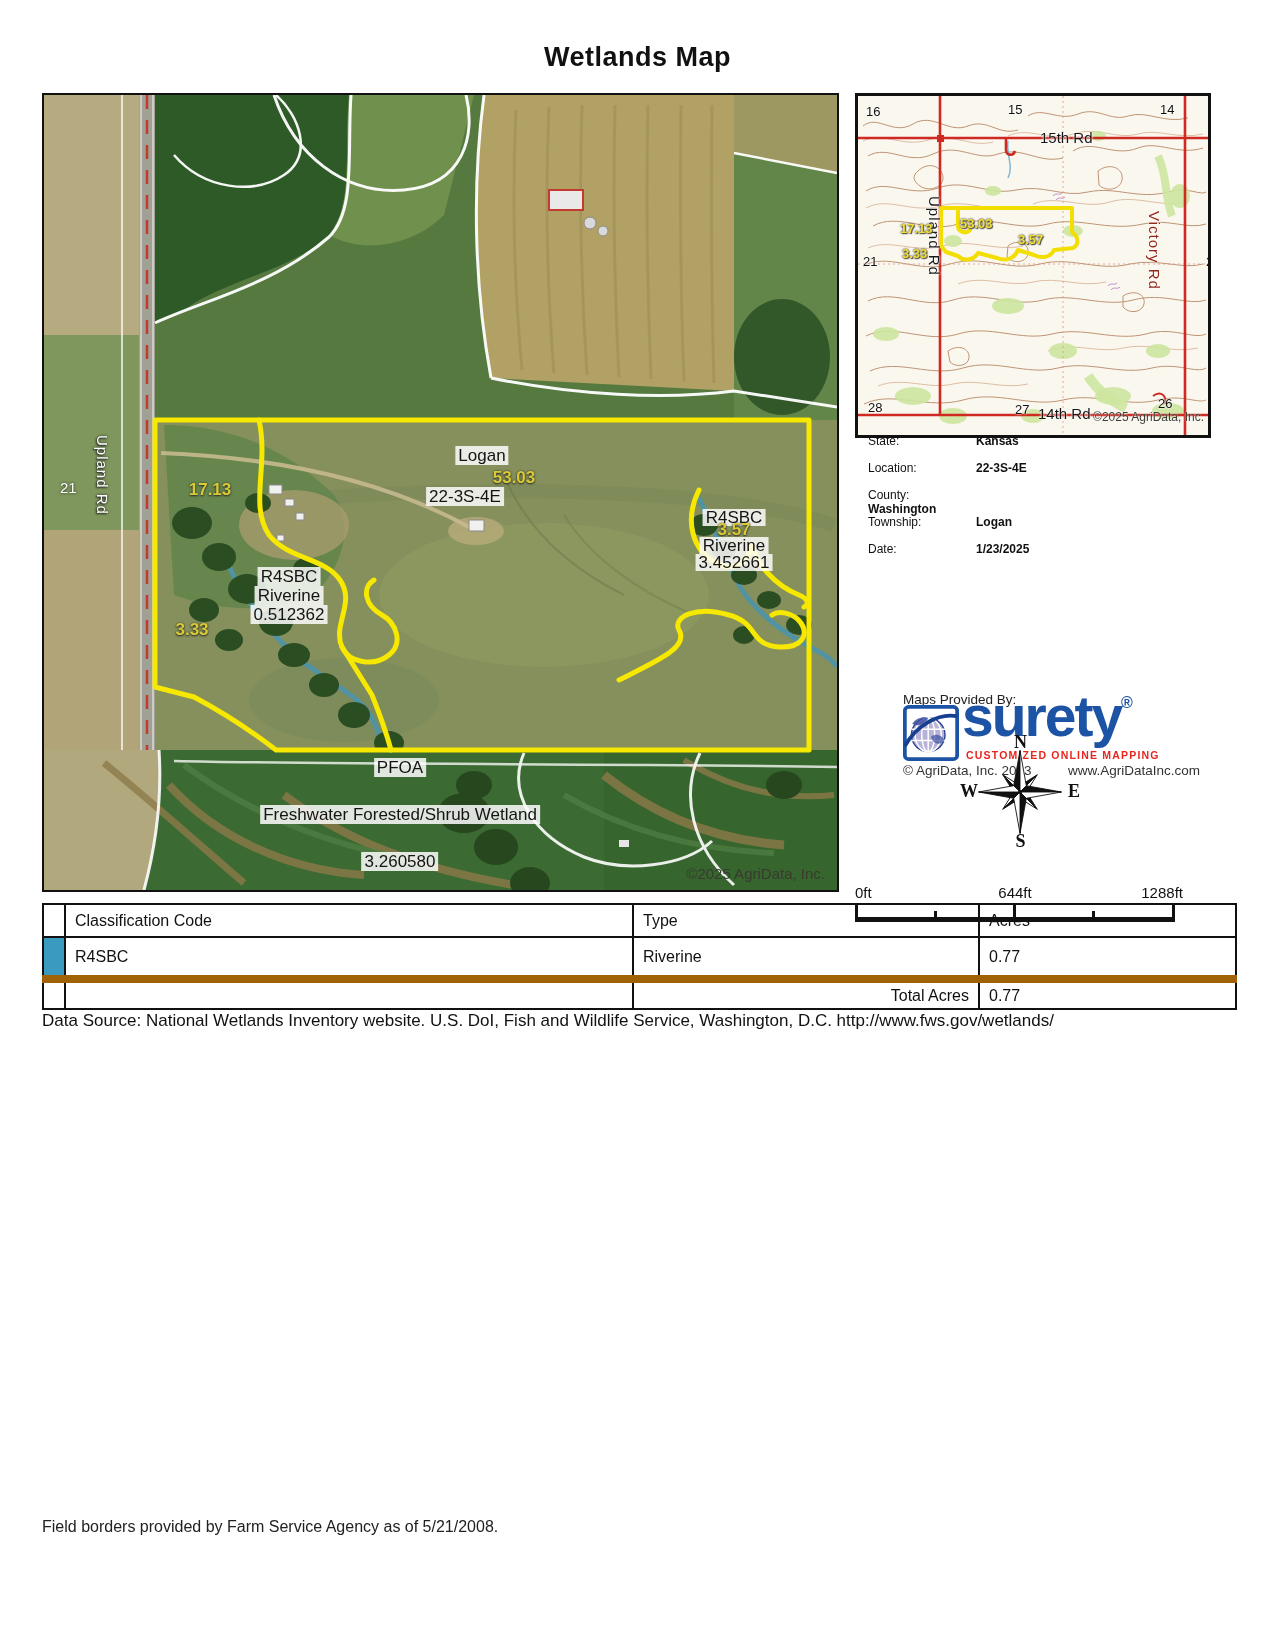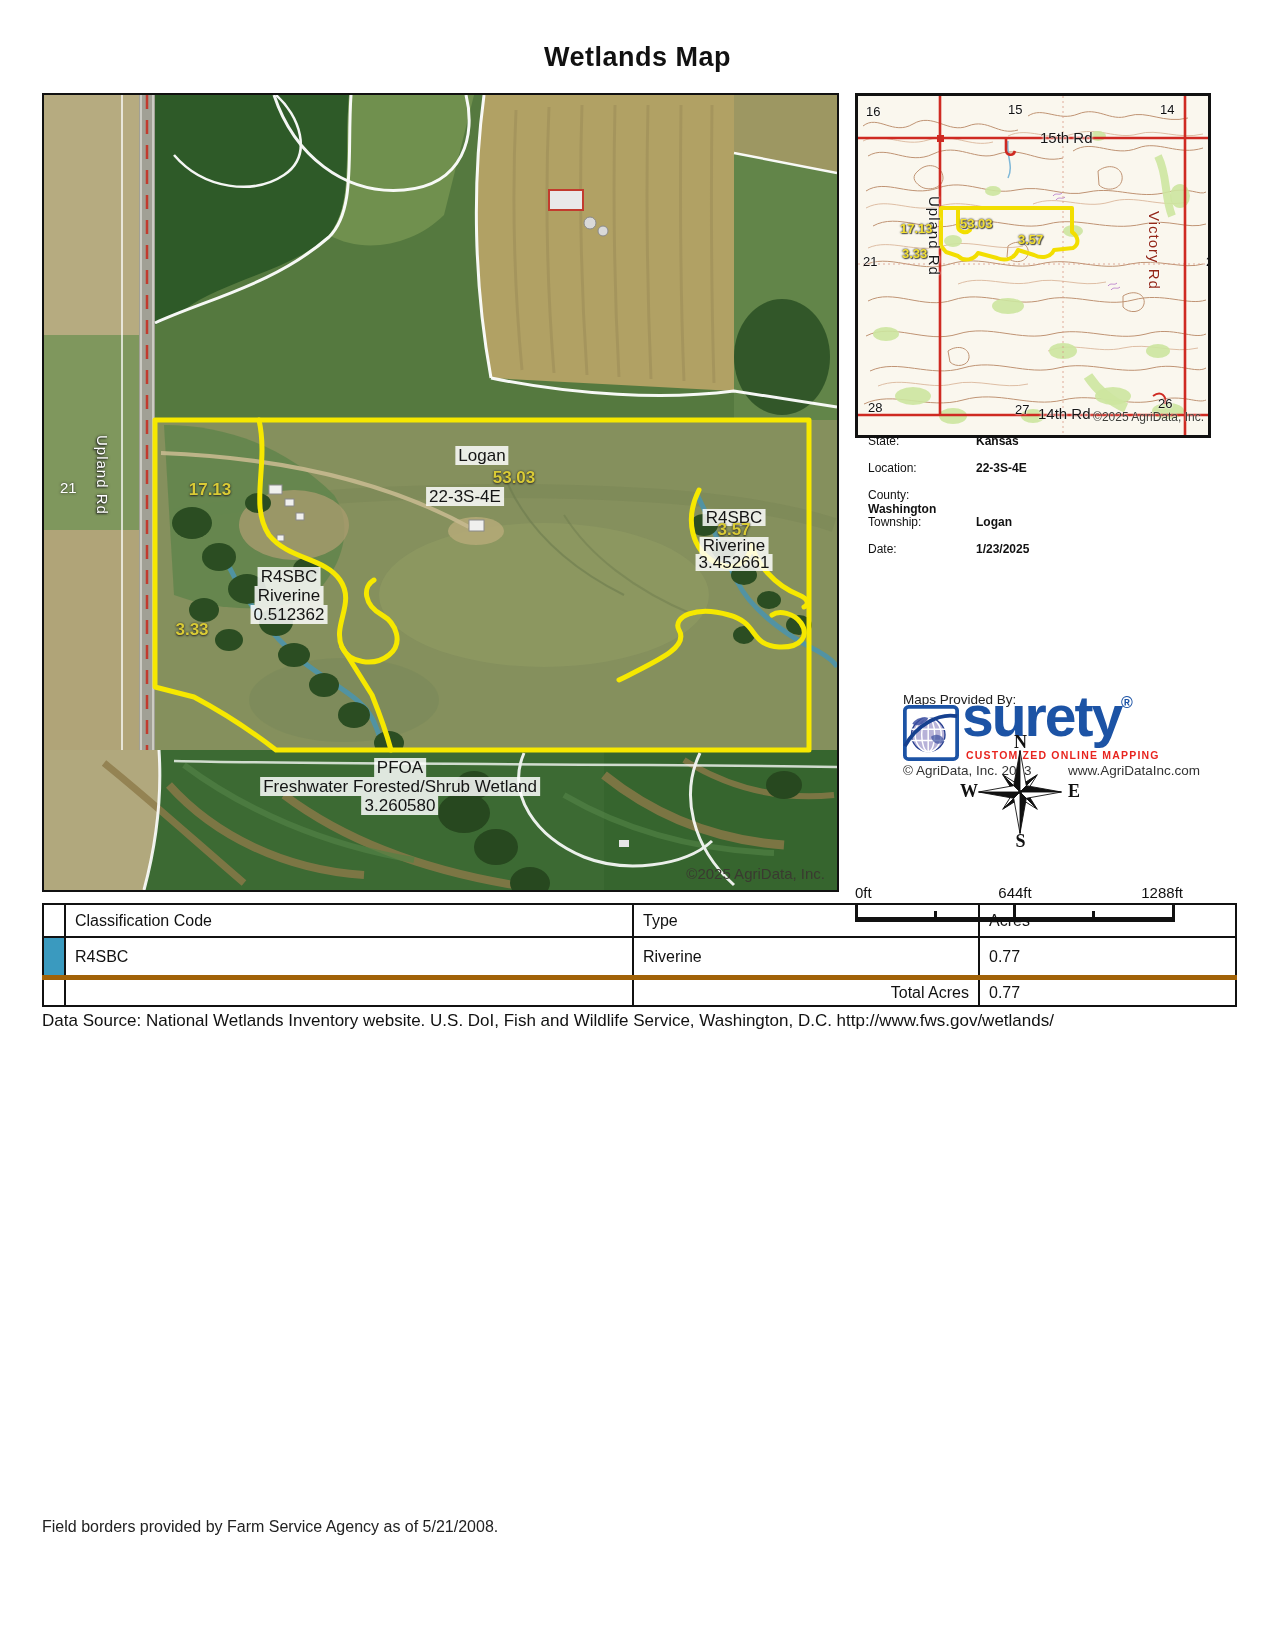--- a/index.html
+++ b/index.html
@@ -77,21 +77,21 @@
   .tick.tall{height:17px;}
   .tick.short{height:11px;}
 
   
   .wtable{position:absolute;left:42px;top:903px;width:1193px;border-collapse:collapse;
           table-layout:fixed;font-size:16px;color:#111;}
   .wtable td{border:2px solid #111;padding:0 9px;text-align:left;overflow:hidden;
              white-space:nowrap;}
   .wtable tr.hdr td{height:31px;}
   .wtable tr.data td{height:37px;}
-  .wtable tr.total td{height:25px;border-top:5px solid #a16207;}
+  .wtable tr.total td{height:25px;border-top:8px solid #a16207;}
   .wtable td.swatch{padding:0;}
   .wtable td.right{text-align:right;}
 
   .data-source{position:absolute;left:42px;top:1011px;font-size:17px;color:#111;}
   .footer-note{position:absolute;left:42px;top:1518px;font-size:16px;color:#222;}
 </style>
 </head>
 <body>
 
 <div class="page">
@@ -242,21 +242,21 @@
       <span class="wlabel">0.512362</span>
     </div>
 
     <div class="wstack" style="left:690px;top:414px;">
       <span class="wlabel" style="line-height:17px">R4SBC</span>
       <span class="yinline">3.57</span>
       <span class="wlabel" style="line-height:17px">Riverine</span>
       <span class="wlabel" style="line-height:17px">3.452661</span>
     </div>
 
-    <div class="wstack" style="left:356px;top:663px;">
+    <div class="wstack" style="left:356px;top:663px;gap:28px;">
       <span class="wlabel">PFOA</span>
       <span class="wlabel">Freshwater Forested/Shrub Wetland</span>
       <span class="wlabel">3.260580</span>
     </div>
 
     <div class="map-copy" style="right:12px;top:770px;">©2025 AgriData, Inc.</div>
   </div>
 
   <div class="inset-map">
     <svg viewBox="0 0 350 339" preserveAspectRatio="none">

